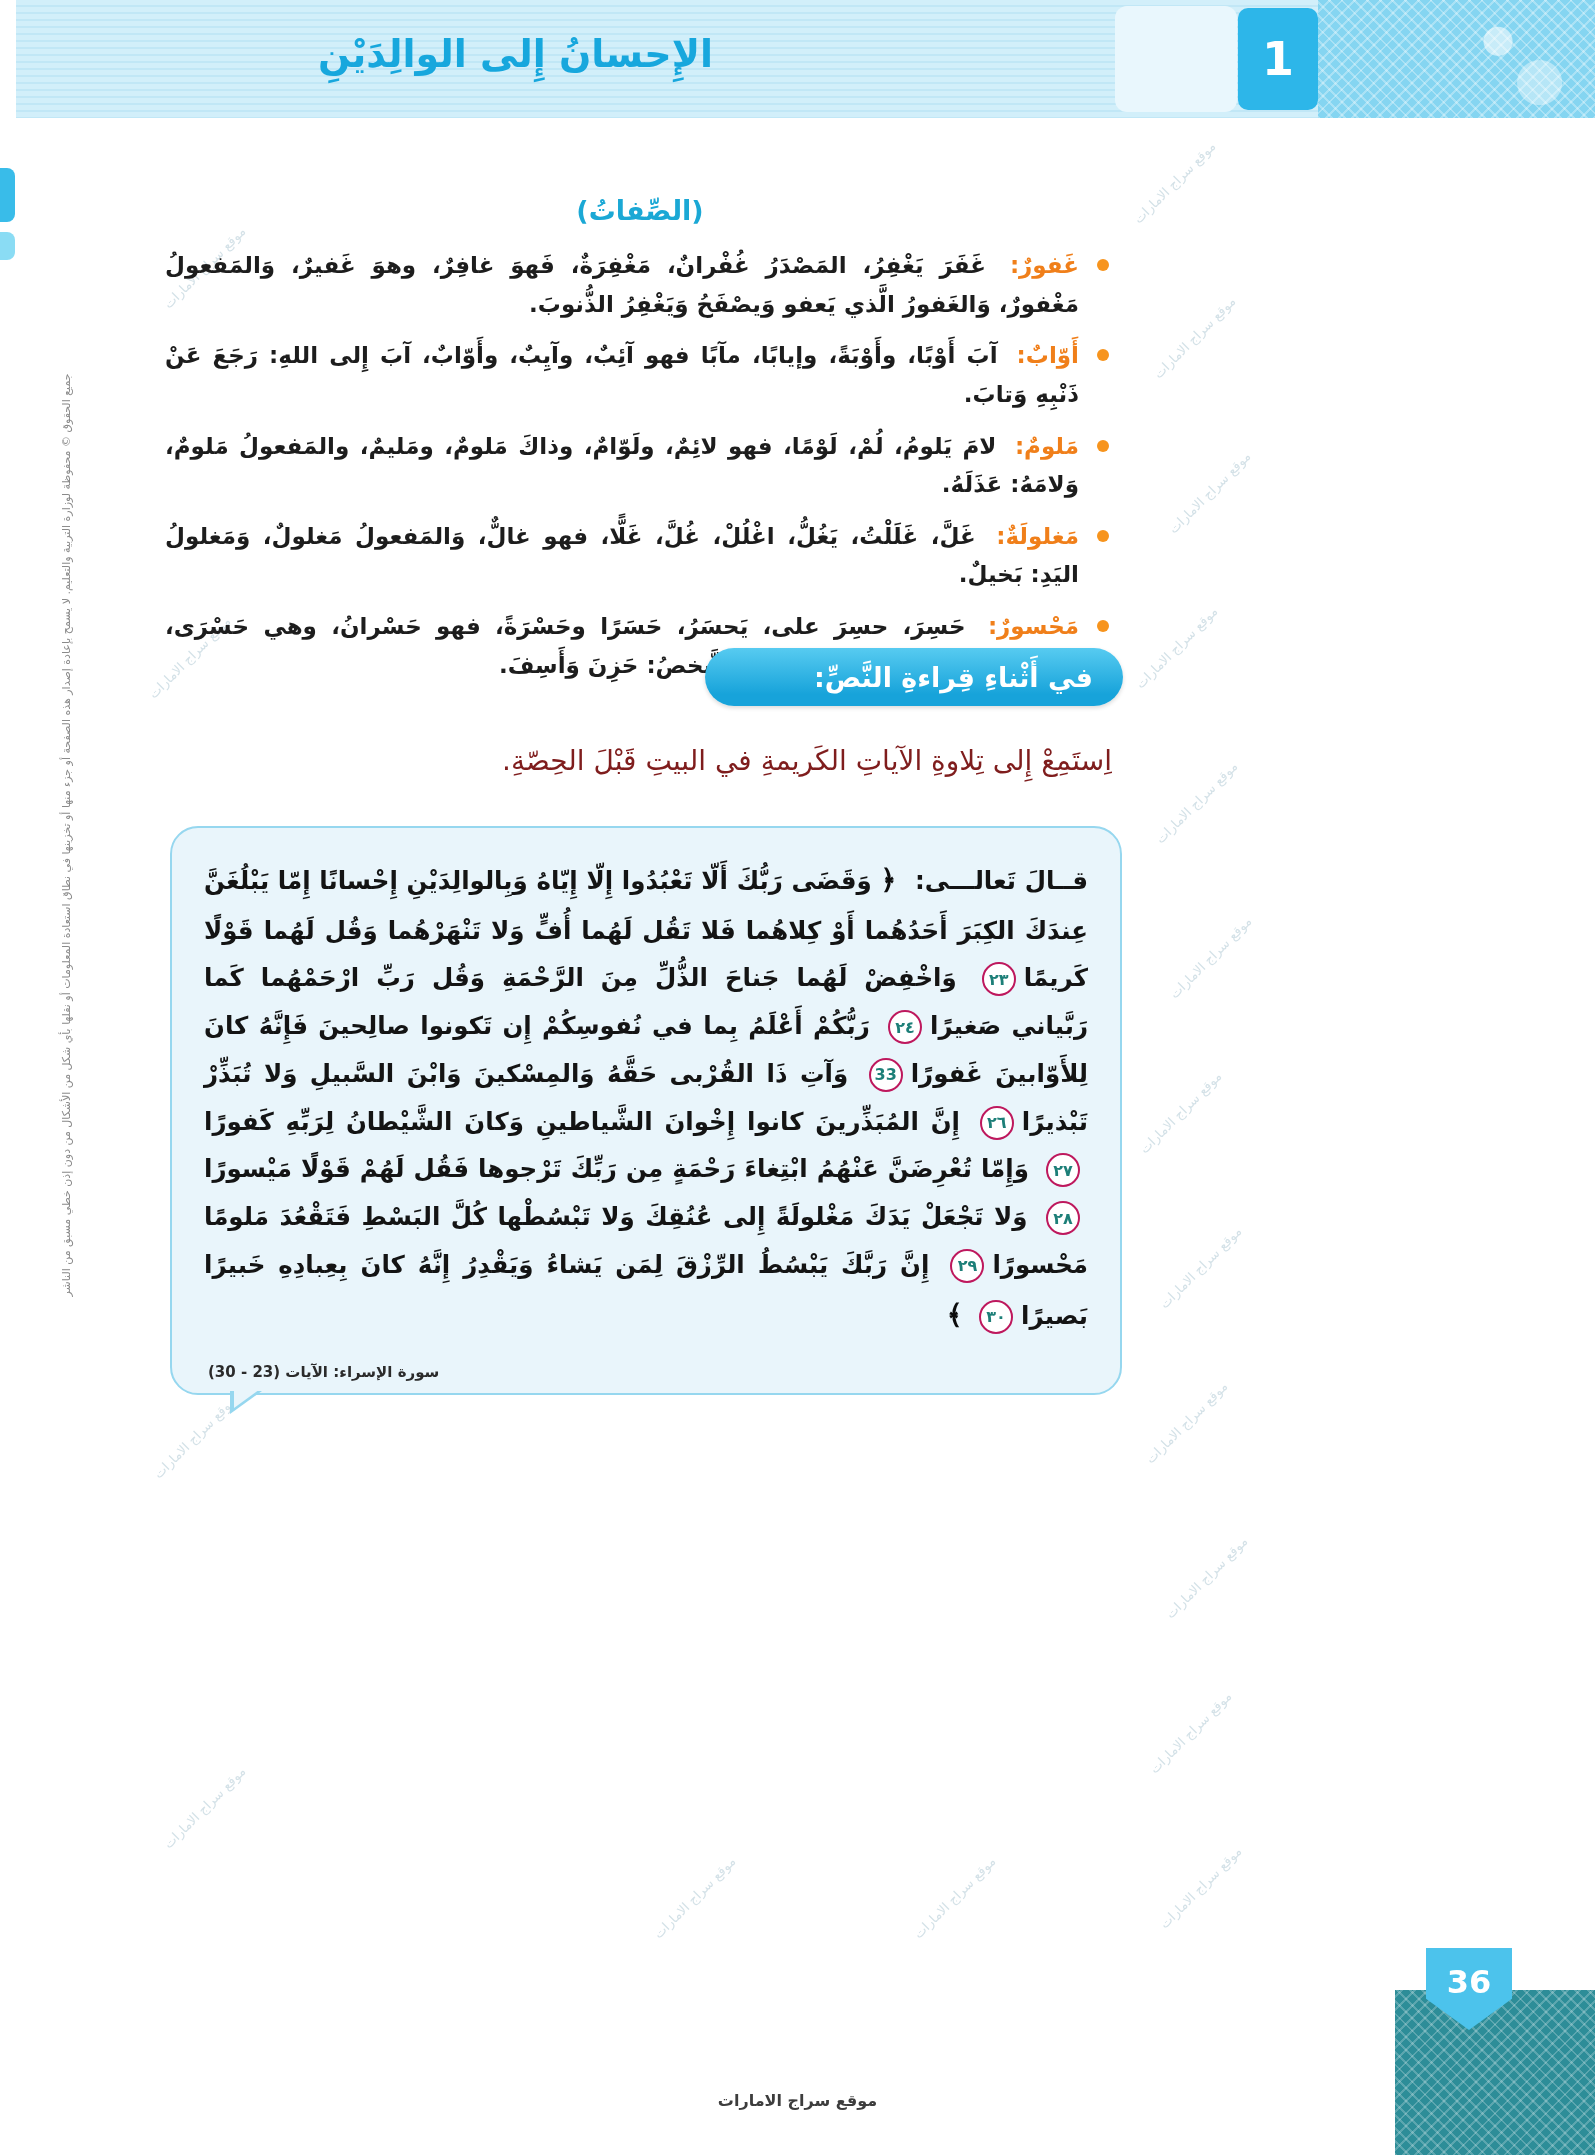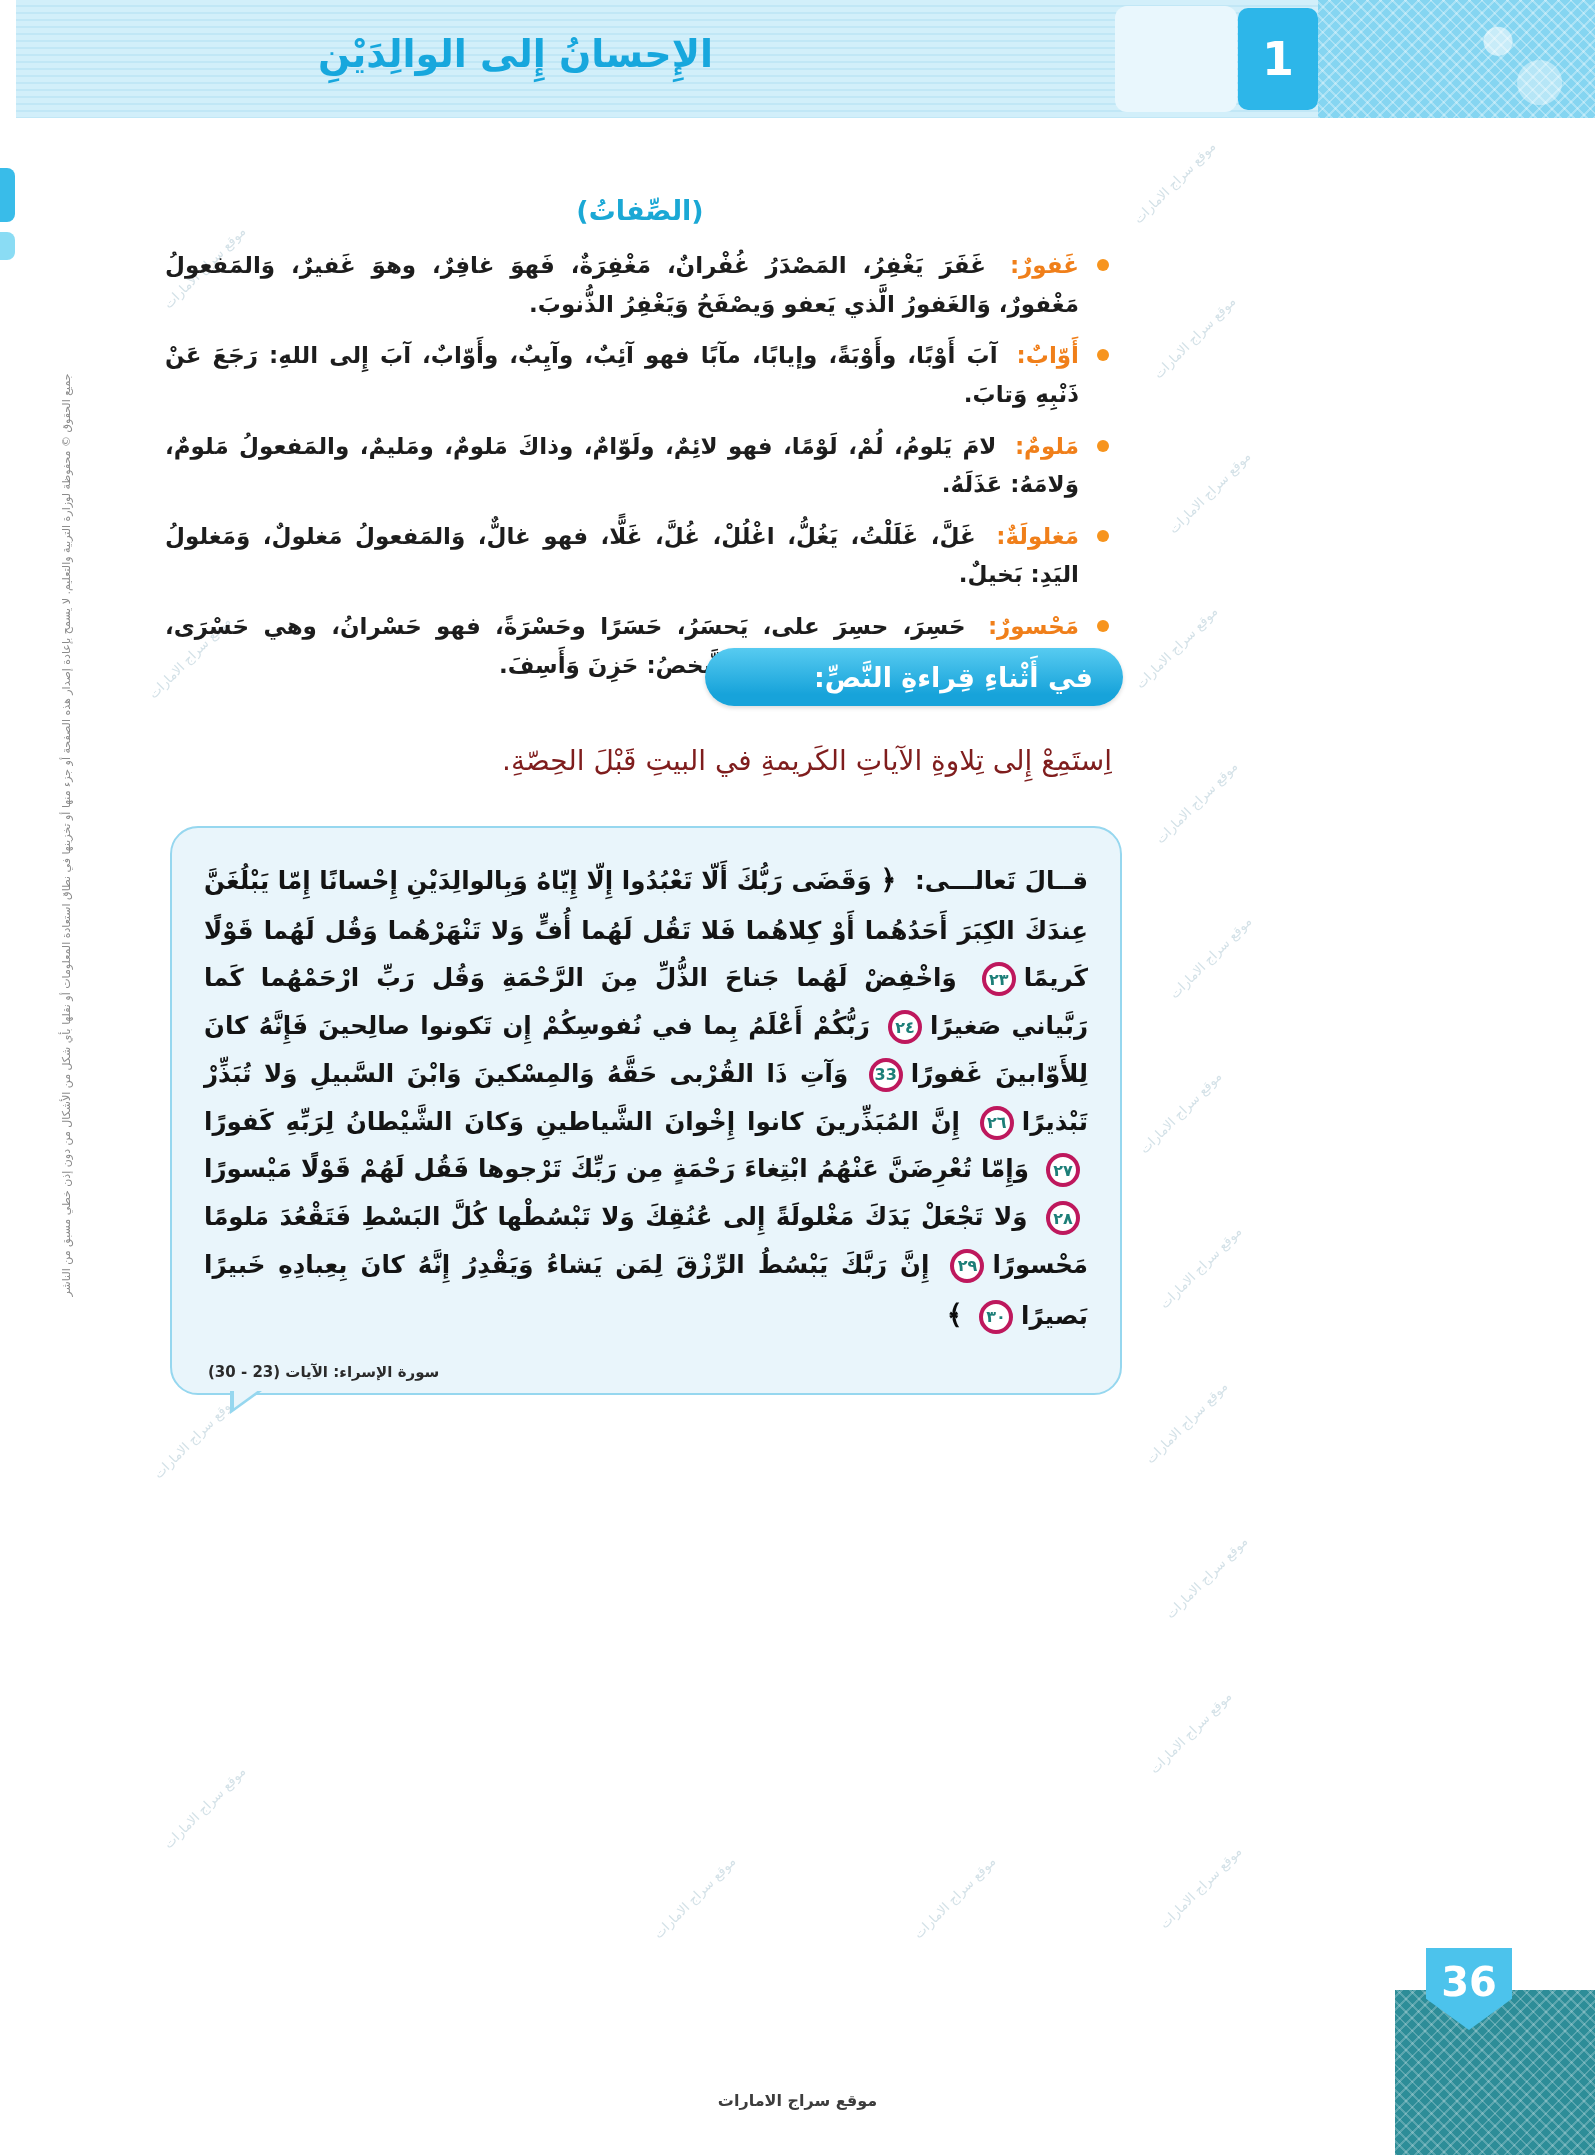--- a/index.html
+++ b/index.html
@@ -89,21 +89,21 @@
   }
   .verse-text {
     font-size:24.5px; font-weight:bold; color:#141414;
     line-height:1.95; text-align:justify; direction:rtl;
   }
   .q-intro { margin-left:10px; }
   .q-bracket { color:#0c0c0c; font-size:27px; }
   .ayah {
     display:inline-flex; align-items:center; justify-content:center;
     width:34px; height:34px; margin:0 8px; vertical-align:middle;
-    border:4px solid #be185d; border-radius:50%;
+    border:2px solid #be185d; border-radius:50%;
     color:#1d7f78; font-size:16px; font-weight:bold; background:#ffffff;
   }
   .verse-source {
     position:absolute; bottom:12px; left:36px;
     font-size:15px; font-weight:bold; color:#2b2b2b;
   }
   .tail-outer {
     position:absolute; left:58px; bottom:-21px; width:0; height:0;
     border-top:23px solid #96d7ef; border-right:32px solid transparent;
   }
@@ -123,21 +123,21 @@
     background-color:#2d8d98;
     background-image:
       repeating-linear-gradient(45deg, rgba(255,255,255,.22) 0 2px, transparent 2px 9px),
       repeating-linear-gradient(-45deg, rgba(255,255,255,.22) 0 2px, transparent 2px 9px);
   }
   .page-number {
     position:absolute; right:83px; top:1948px; width:86px; height:82px;
     background:#4cc3ec;
     clip-path:polygon(0 0, 100% 0, 100% 62%, 50% 100%, 0 62%);
     display:flex; align-items:center; justify-content:center;
-    padding-bottom:14px; color:#ffffff; font-size:40px; font-weight:bold;
+    padding-bottom:14px; color:#ffffff; font-size:32px; font-weight:bold;
   }
   .footer {
     position:absolute; bottom:45px; left:0; right:0; text-align:center;
     font-size:16px; font-weight:bold; color:#3d3d3d;
   }
 </style>
 </head>
 <body>
 
 <div class="page">

